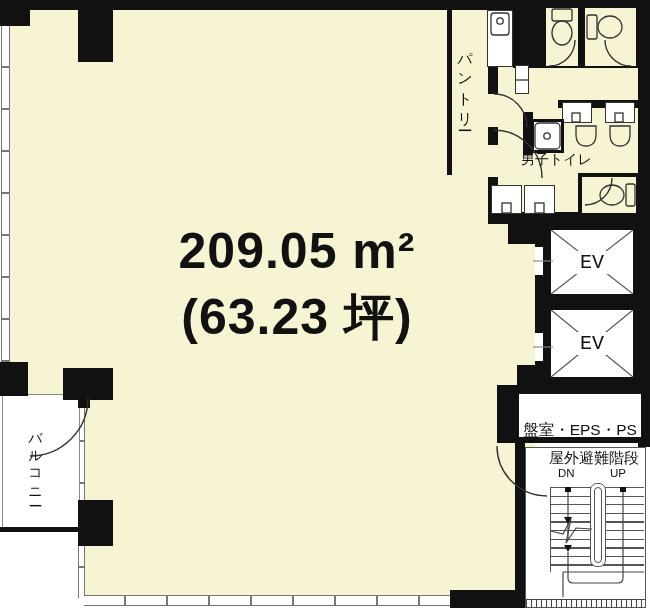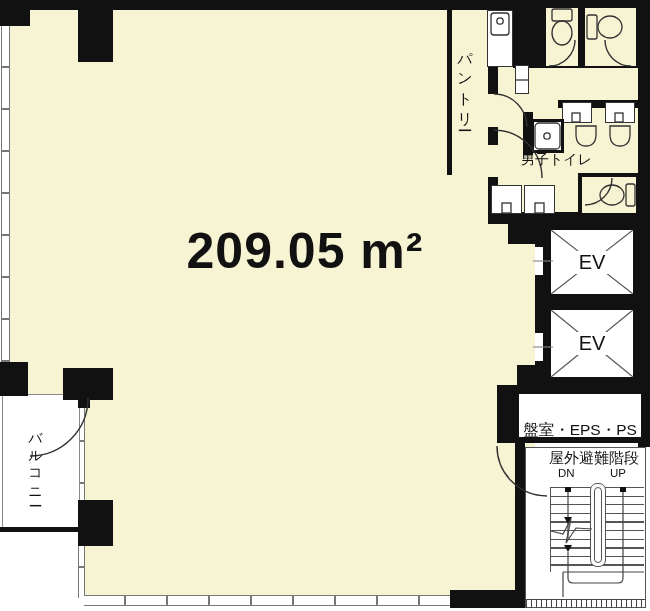--- a/index.html
+++ b/index.html
@@ -8,24 +8,24 @@
   .abs{position:absolute;box-sizing:border-box;}
   .yl{background:#f7f4d4;}
   .w{background:#111111;}
   .box{background:#ffffff;border:1.5px solid #333;}
   .win-v{background:#ffffff;border-left:1px solid #777;border-right:1px solid #777;
          background-image:repeating-linear-gradient(180deg,transparent 0 40px,#777 40px 42px);}
   .win-h{background:#ffffff;border-top:1px solid #777;border-bottom:1px solid #777;
          background-image:repeating-linear-gradient(90deg,transparent 0 40px,#777 40px 42px);}
   .lbl{position:absolute;color:#111;white-space:nowrap;}
   .vtxt{writing-mode:vertical-rl;text-orientation:mixed;letter-spacing:3px;}
-  .area-txt{left:120px;top:218px;width:370px;text-align:center;
+  .area-txt{left:112px;top:218px;width:370px;text-align:center;
             font-size:50px;font-weight:bold;line-height:66px;letter-spacing:1px;}
   .evbox{background:#fff;border:8px solid #111;display:flex;align-items:center;justify-content:center;}
-  .evbox span{font-size:20px;color:#111;background:#fff;padding:0 5px;z-index:2;}
+  .evbox span{font-size:20px;color:#111;background:#fff;padding:0 5px;z-index:2;font-family:Liberation Mono, monospace;}
   .treads{background-image:repeating-linear-gradient(180deg,#555 0 1.3px,transparent 1.3px 8.6px);
           border-left:1px solid #555;}
   .hatch{background-image:repeating-linear-gradient(90deg,#444 0 1.2px,transparent 1.2px 5px);
          border-top:1px solid #444;}
   svg.ovl{position:absolute;left:0;top:0;}
 </style>
 </head>
 <body>
 
 <div class="plan">
@@ -142,20 +142,21 @@
       <rect x="565" y="487" width="6" height="5" fill="#111" stroke="none"></rect>
       <rect x="620" y="487" width="6" height="5" fill="#111" stroke="none"></rect>
       <path d="M 568 524 l -4 -7 h 8 z" fill="#111" stroke="none"></path>
       <path d="M 568 552 l -4 -7 h 8 z" fill="#111" stroke="none"></path>
       <path d="M 551 531 L 563 534 L 571 519 L 566 543 L 576 528 L 592 529"></path>
     </g>
   </svg>
 
   <div class="lbl area-txt">
     <div>209.05 m²</div>
+    <div>(63.23 坪)</div>
   </div>
 
   <div class="lbl vtxt" style="left:455px;top:42px;font-size:15px;">パントリー</div>
   <div class="lbl" style="left:521px;top:151px;font-size:14px;">男子トイレ</div>
   <div class="lbl" style="left:519px;top:406px;width:122px;text-align:center;font-size:15.5px;margin-top:14px;">盤室・EPS・PS</div>
   <div class="lbl" style="left:549px;top:449px;font-size:15px;">屋外避難階段</div>
   <div class="lbl" style="left:558px;top:467px;font-size:11.5px;">DN</div>
   <div class="lbl" style="left:610px;top:467px;font-size:11.5px;">UP</div>
   <div class="lbl vtxt" style="left:27px;top:422px;font-size:14px;">バルコニー</div>
 

